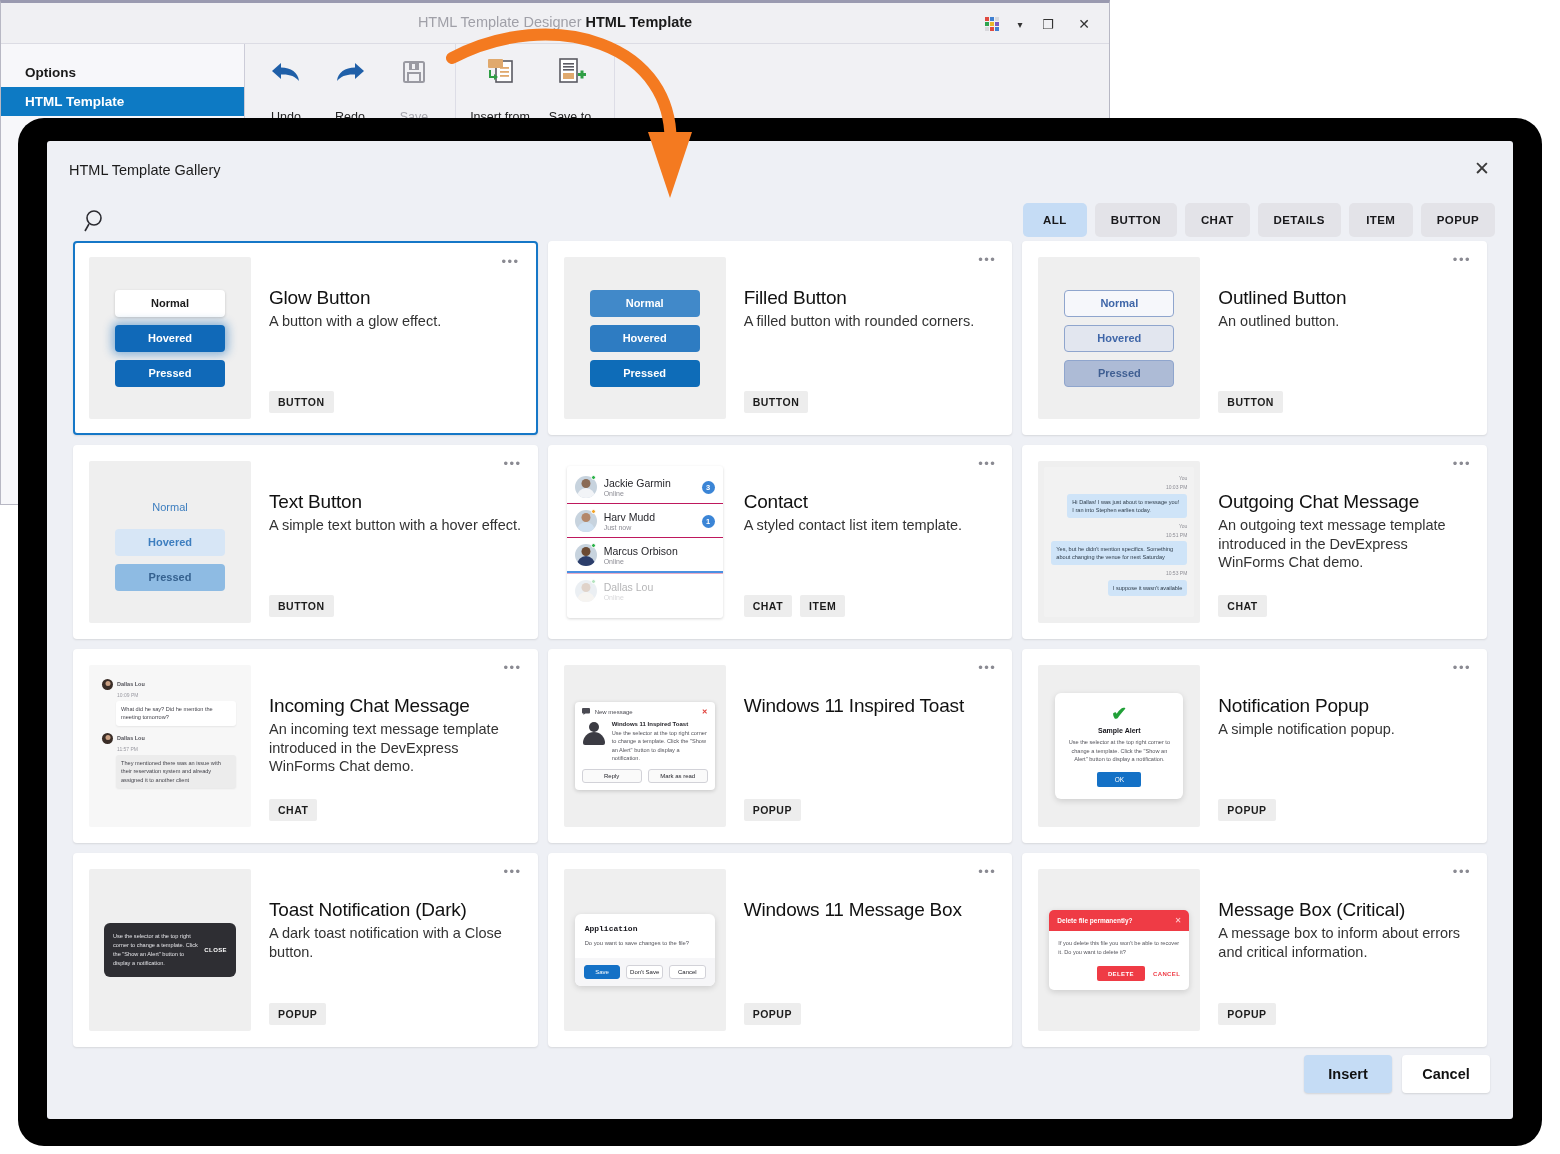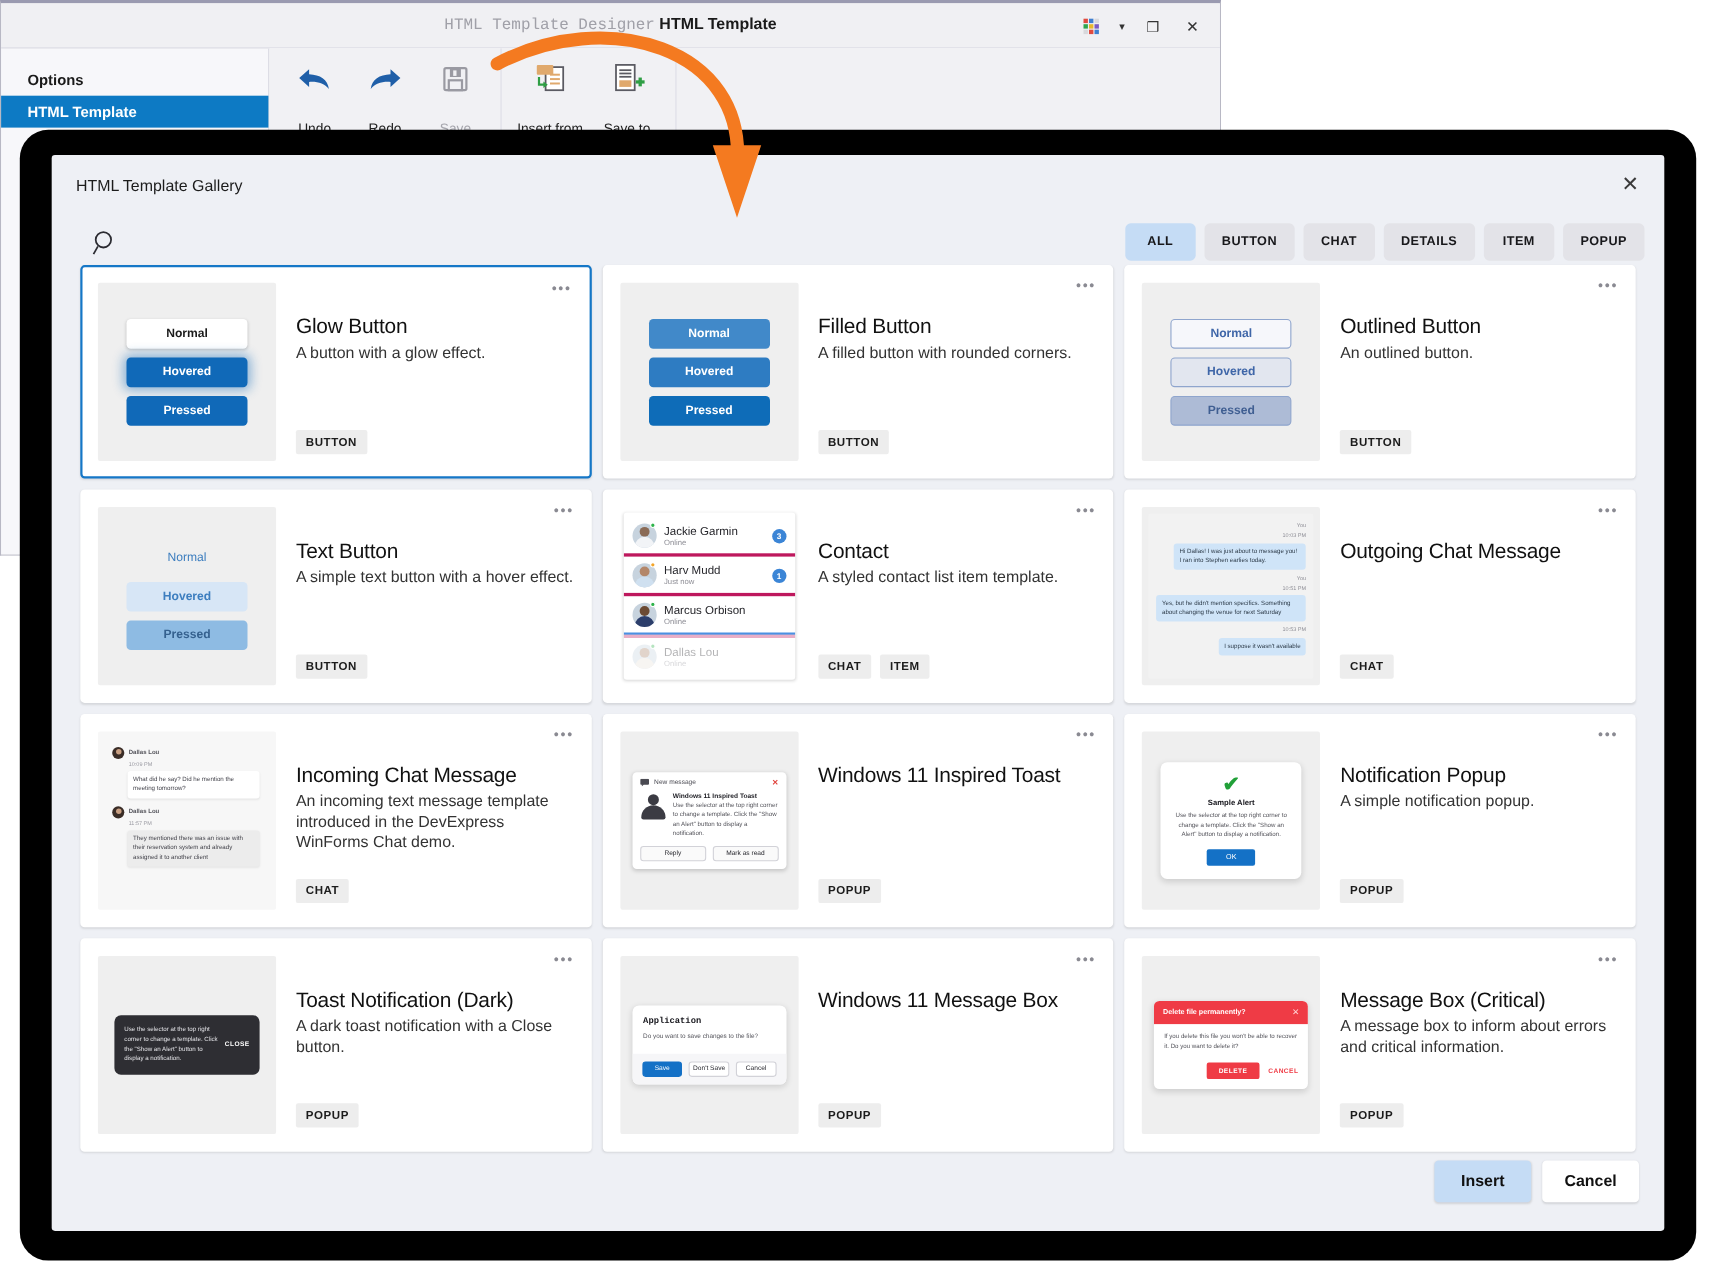--- a/index.html
+++ b/index.html
@@ -18,21 +18,21 @@
     z-index:1;
   }
   #designer-titlebar{
     height:41px; position:relative; background:#f0f0f3;
     border-bottom:1px solid #dcdce4;
   }
   .dt-title{
     position:absolute; left:0; right:0; top:11px; text-align:center;
     font-size:14.5px; color:#1a1a1a; white-space:nowrap;
   }
-  .dt-title .dim{ color:#a0a0a8;font-family:Liberation Mono, monospace; }
+  .dt-title .dim{ color:#a0a0a8; }
   .dt-title .strong{ font-weight:bold; color:#1a1a1a; }
   .win-btns{ position:absolute; right:8px; top:8px; display:flex; align-items:center; gap:2px; }
   .win-btn{
     width:34px; height:26px; display:flex; align-items:center; justify-content:center;
     font-size:14px; color:#333; cursor:default;
   }
   .grid-ico{ display:grid; grid-template-columns:repeat(3,4px); grid-template-rows:repeat(3,4px); gap:1px; }
   .grid-ico i{ display:block; width:4px; height:4px; }
 
   #designer-body{ display:flex; height:calc(100% - 41px); }
@@ -136,21 +136,21 @@
   .txt-normal{ background:transparent; color:#3d7ebf; font-weight:normal; }
   .txt-hover{ background:#d7e6f6; color:#3d7ebf; }
   .txt-press{ background:#8ebbe3; color:#35618f; }
 
   
   .contact-card{
     width:156px; height:152px; background:#fff; border-radius:3px; overflow:hidden;
     box-shadow:0 1px 3px rgba(0,0,0,.16); padding:4px 0 0 0;
   }
   .contact-row{ display:flex; align-items:center; padding:6px 8px 5px 8px; position:relative; }
-  .contact-row + .contact-row{ border-top:3px solid #be185d; }
+  .contact-row + .contact-row{ border-top:1px solid #be185d; }
   .contact-row.active{ border-bottom:2px solid #4a90e2; }
   .contact-row.faded{ opacity:.35; }
   .avatar{
     width:22px; height:22px; border-radius:50%; flex:none; position:relative;
     background:#c7d3de; overflow:hidden;
   }
   .avatar .head{ position:absolute; left:50%; top:3px; transform:translateX(-50%); width:9px; height:9px; border-radius:50%; background:#8a6b56; }
   .avatar .body{ position:absolute; left:50%; bottom:-1px; transform:translateX(-50%); width:18px; height:11px; border-radius:9px 9px 0 0; background:#f2f4f7; }
   .avatar.a2 .head{ background:#b3876a; } .avatar.a2 .body{ background:#cfe0f0; }
   .avatar.a3 .head{ background:#6b4a33; } .avatar.a3 .body{ background:#2c3e6b; }
@@ -555,20 +555,21 @@
           <div class="ob-bubble">Hi Dallas! I was just about to message you! I ran into Stephen earlies today.</div>
           <div class="ob-meta">You</div>
           <div class="ob-meta">10:51 PM</div>
           <div class="ob-bubble w-full">Yes, but he didn't mention specifics. Something about changing the venue for next Saturday</div>
           <div class="ob-meta">10:53 PM</div>
           <div class="ob-bubble">I suppose it wasn't available</div>
         </div>
       </div>
       <div class="card-info">
         <div class="card-title">Outgoing Chat Message</div>
+        <div class="card-desc">An outgoing text message template introduced in the DevExpress WinForms Chat demo.</div>
         <div class="tags">
           <div class="tag">CHAT</div>
         </div>
       </div>
     </div>
 
     <div class="card">
       <div class="card-dots">•••</div>
       <div class="preview" style="background:#f7f7f7">
         <div class="chat-pane" style="background:#f7f7f7">

